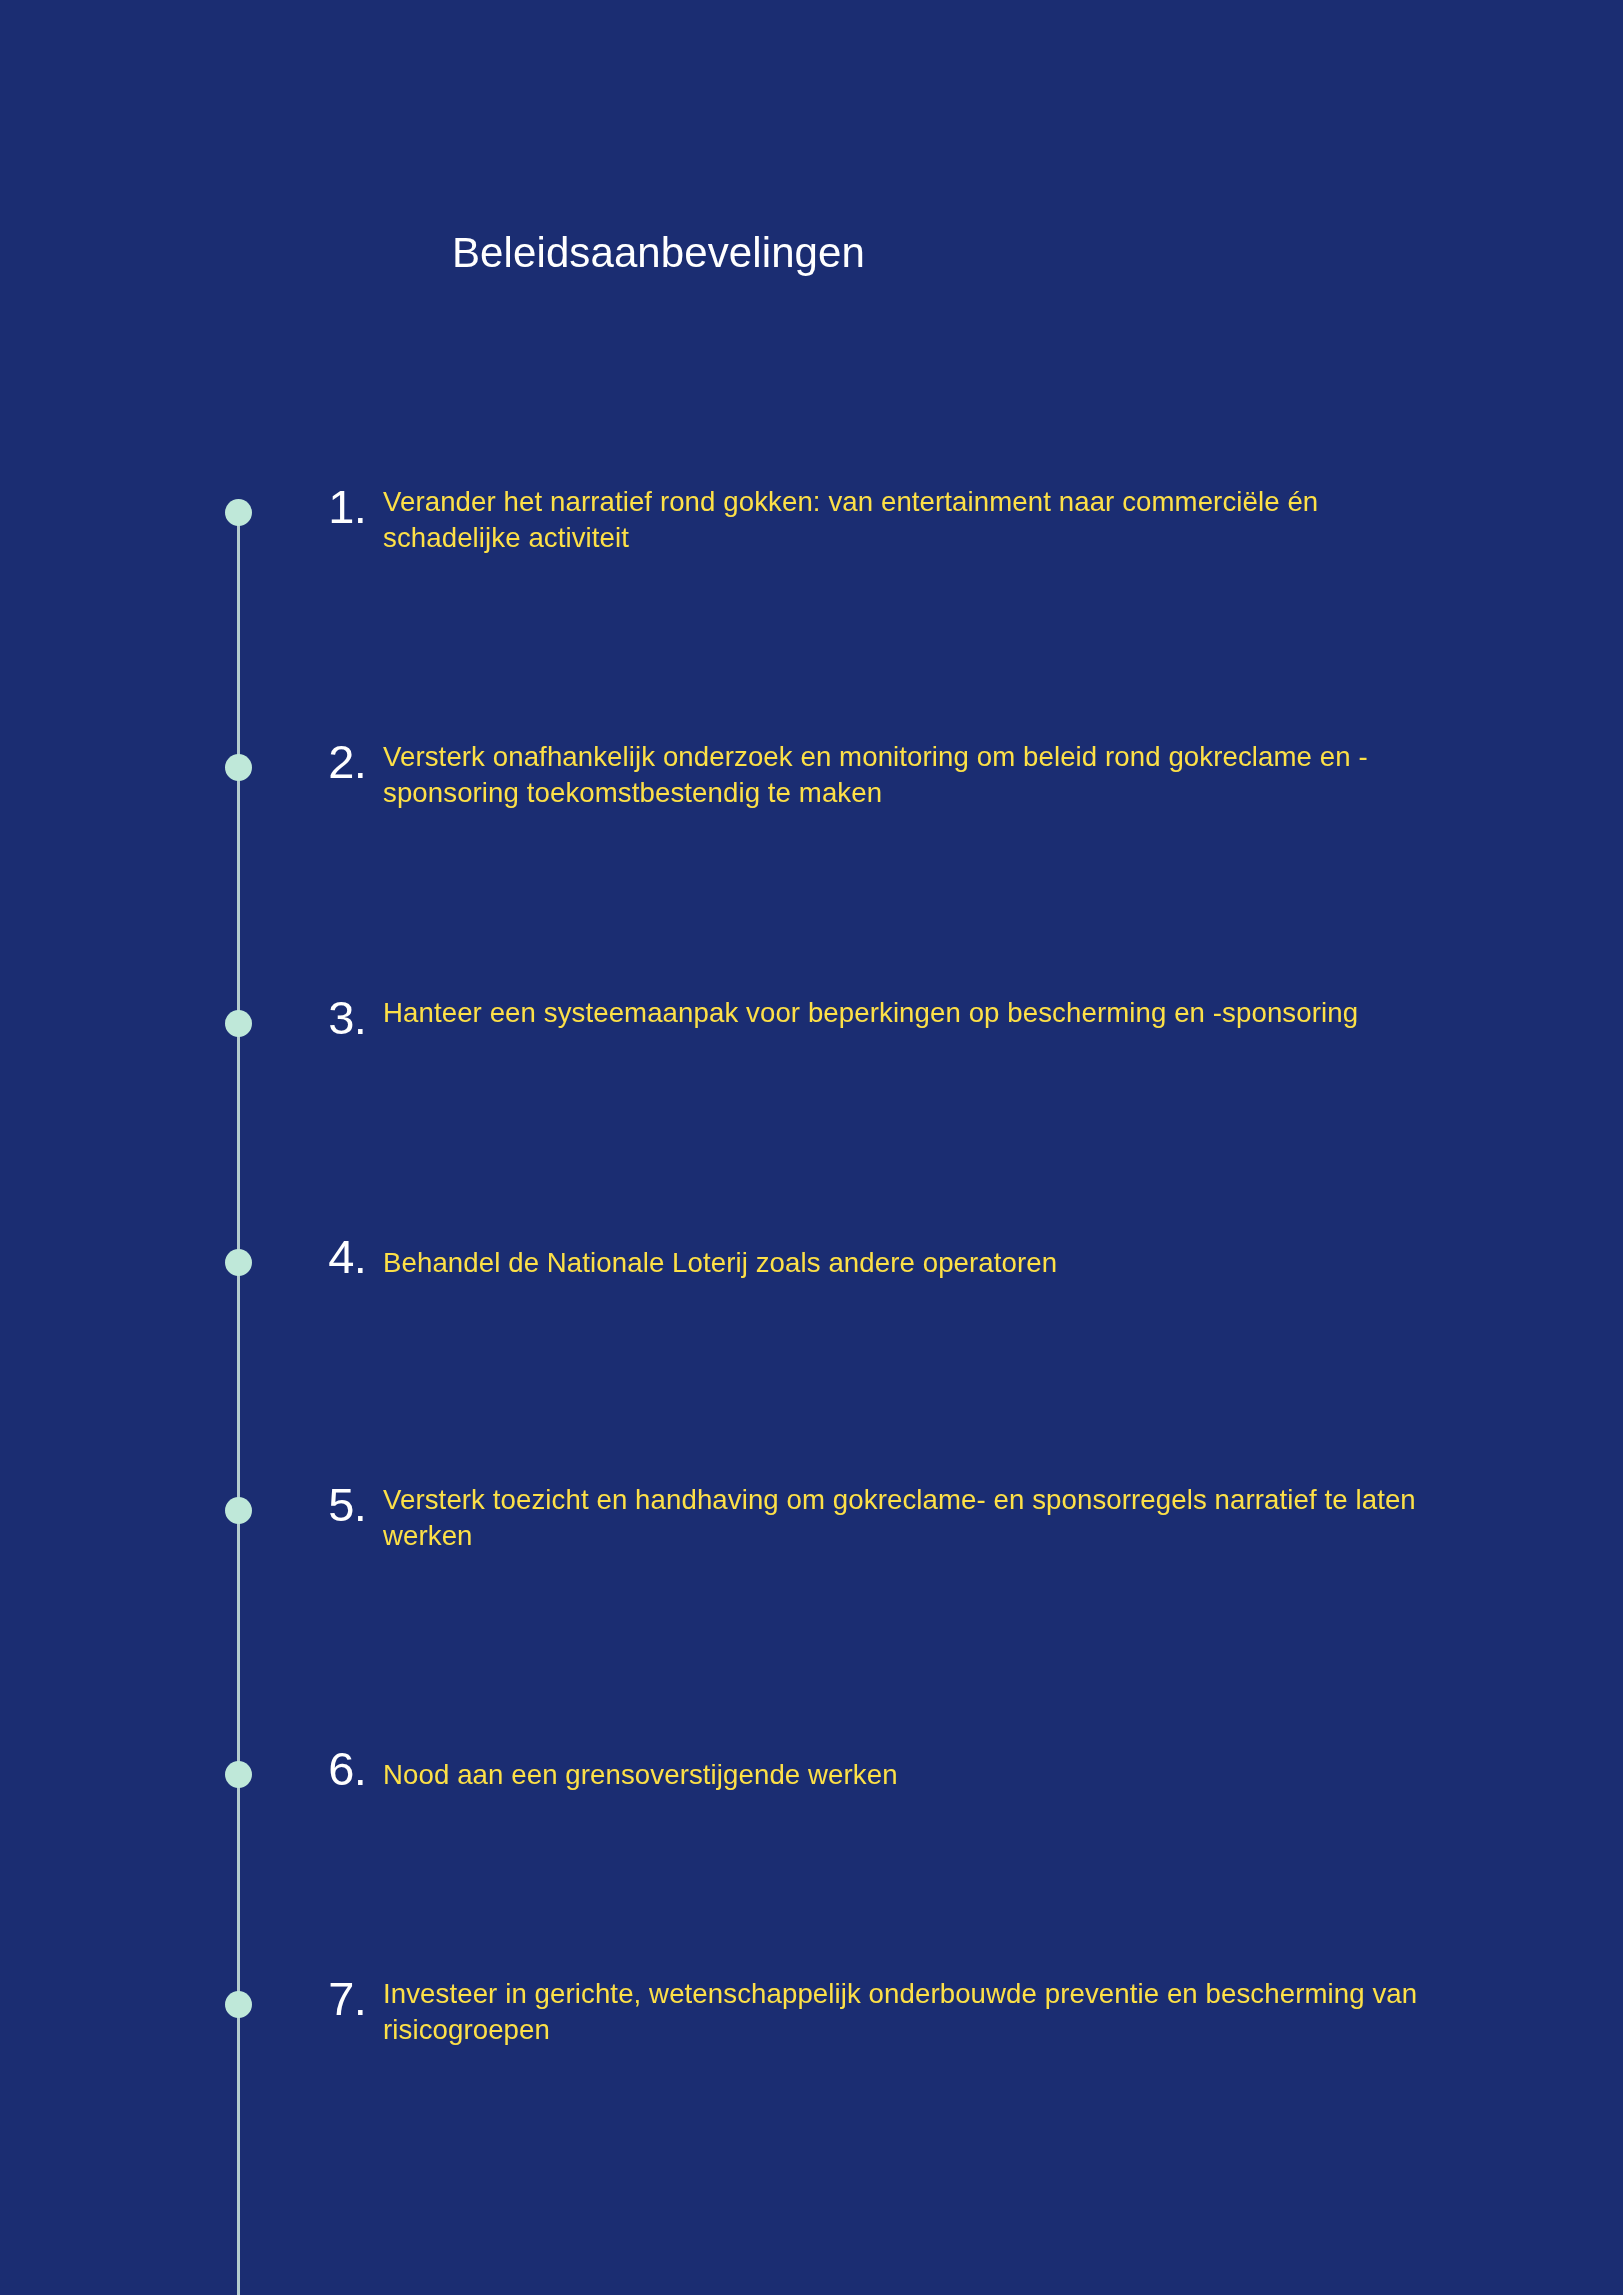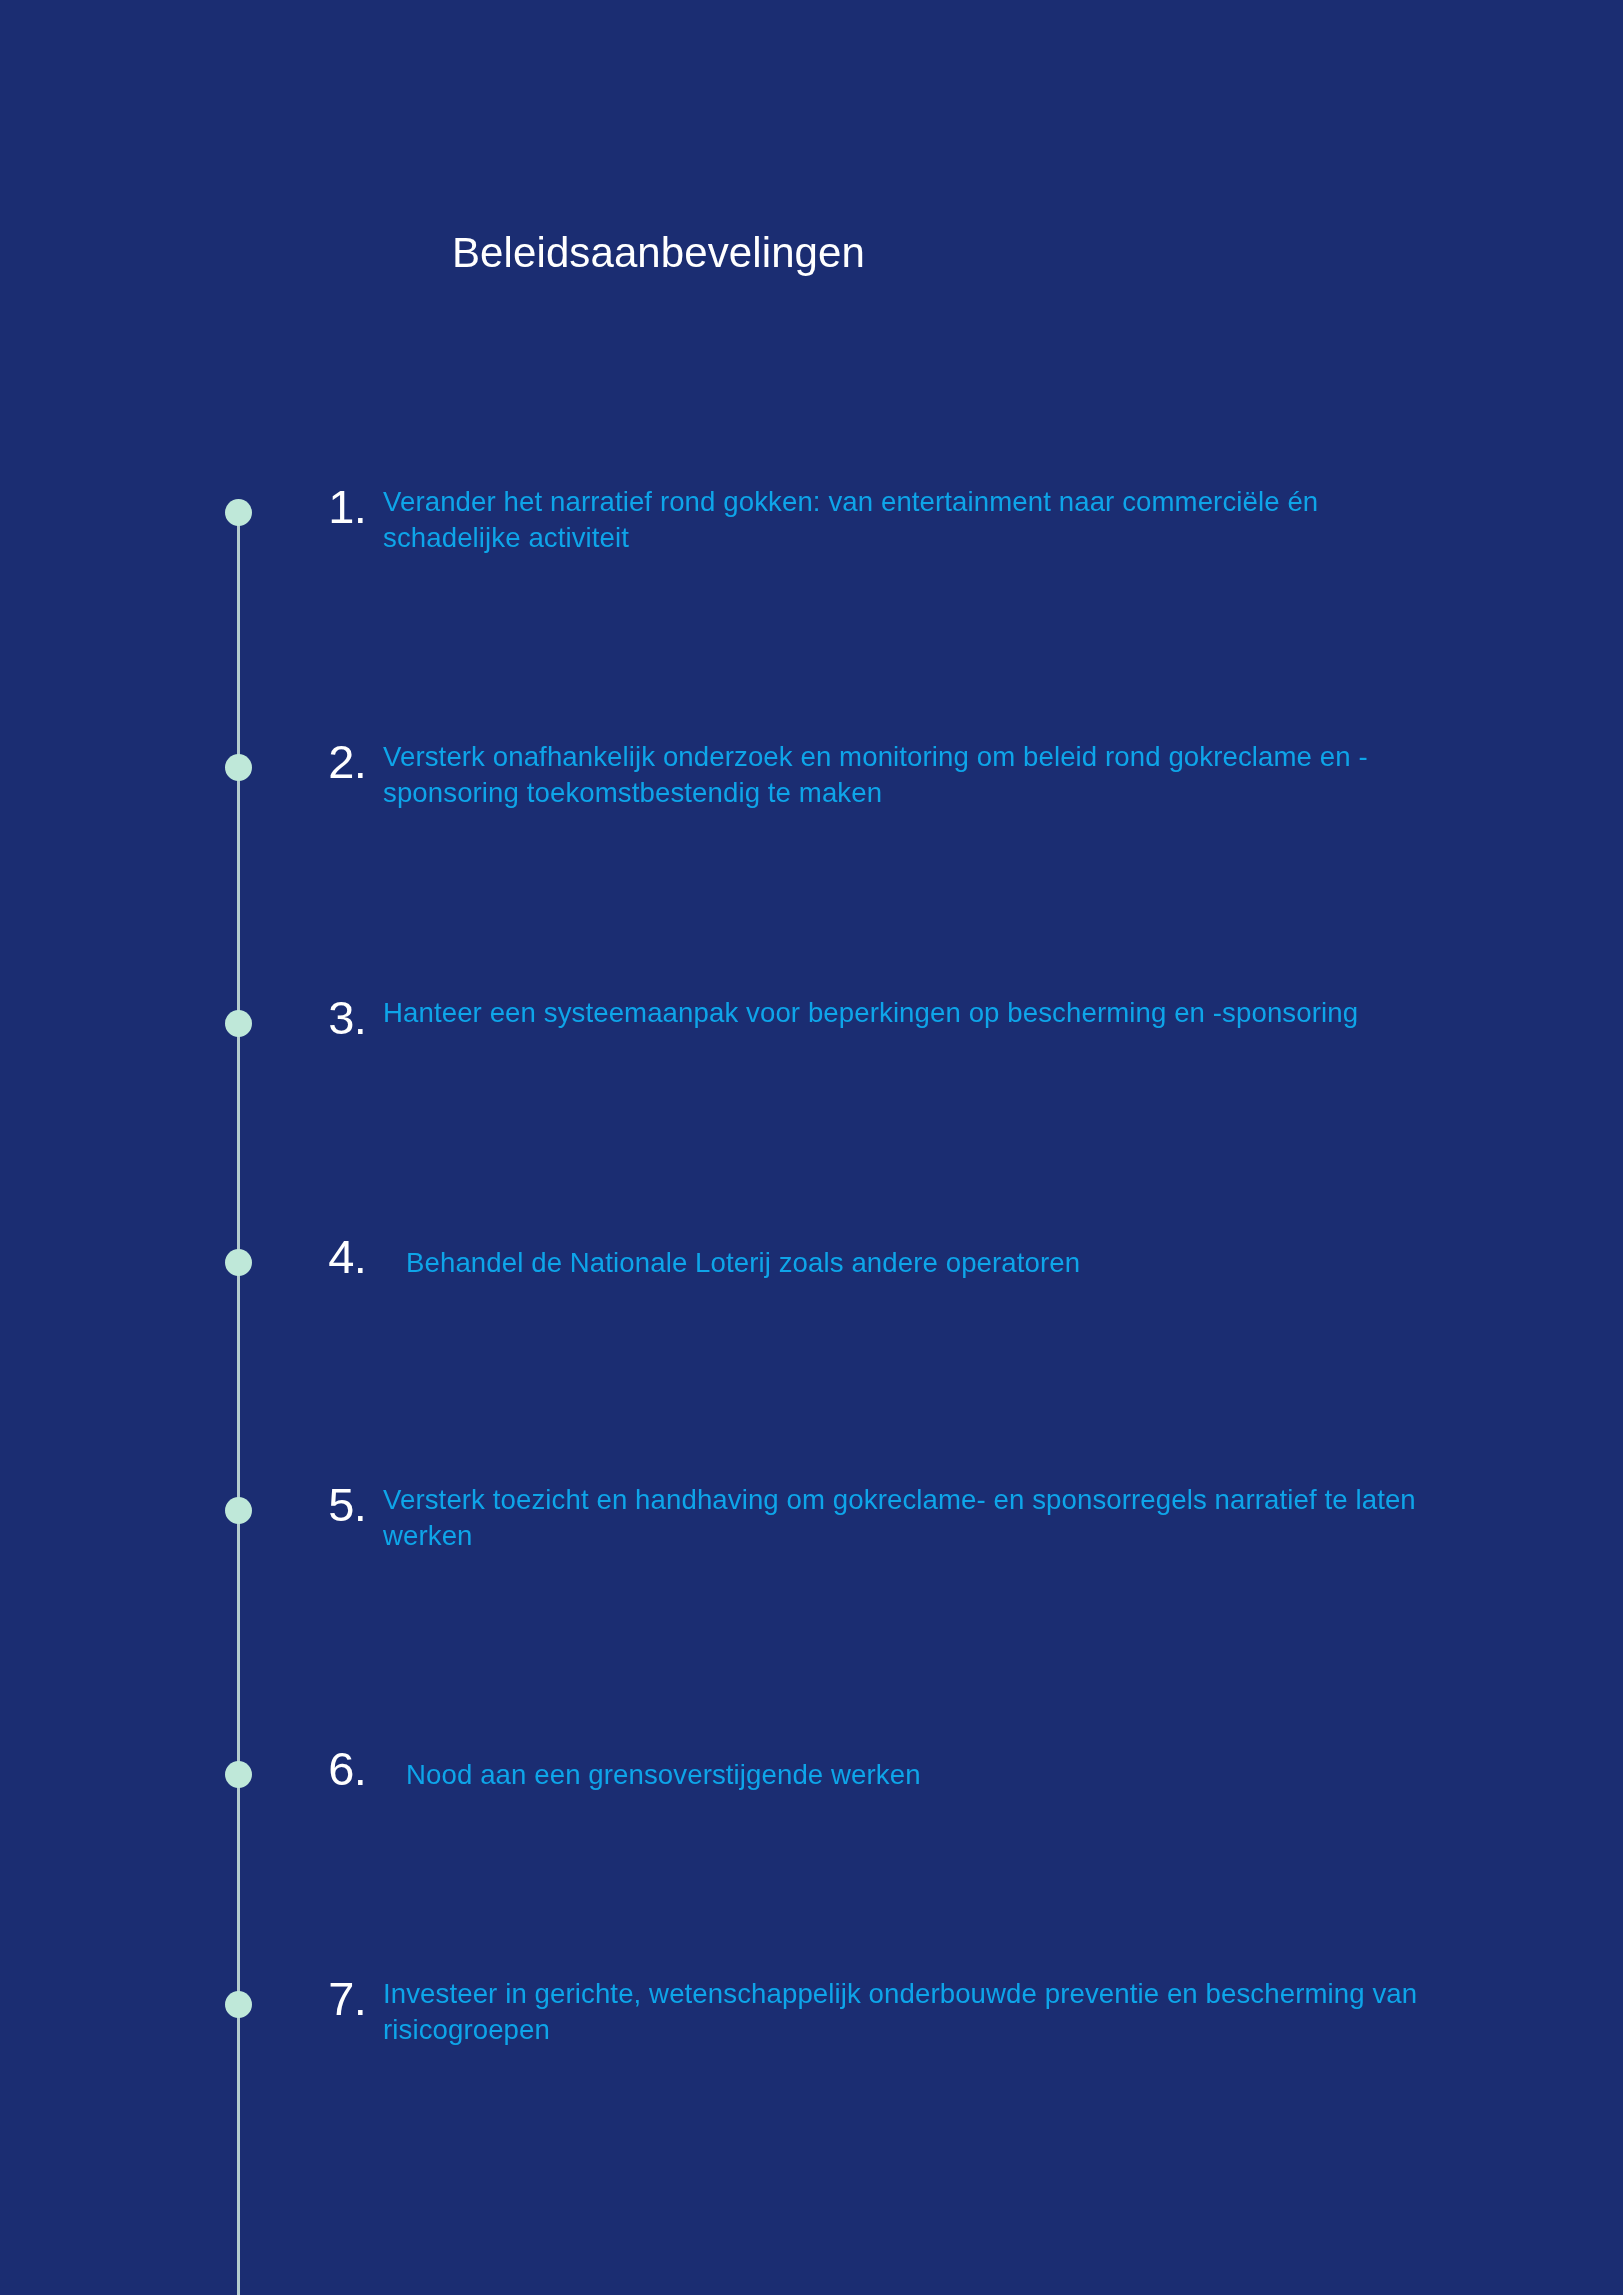--- a/index.html
+++ b/index.html
@@ -81,30 +81,29 @@
     font-weight: 300;
     line-height: 1;
     letter-spacing: -0.7px;
   }
 
   .text {
     position: absolute;
     left: 383px;
     top: -15px;
     width: 1075px;
-    color: #0ea5e9;
+    color: #fde047;
     font-size: 27.6px;
     font-weight: 400;
     line-height: 1.32;
     letter-spacing: 0.1px;
   }
 
   .text.single {
     top: -4px;
-    margin-left: 23px;
   }
 </style>
 </head>
 <body>
 
 <div class="page">
 
   <div class="title">Beleidsaanbevelingen</div>
 
   <div class="spine"></div>

